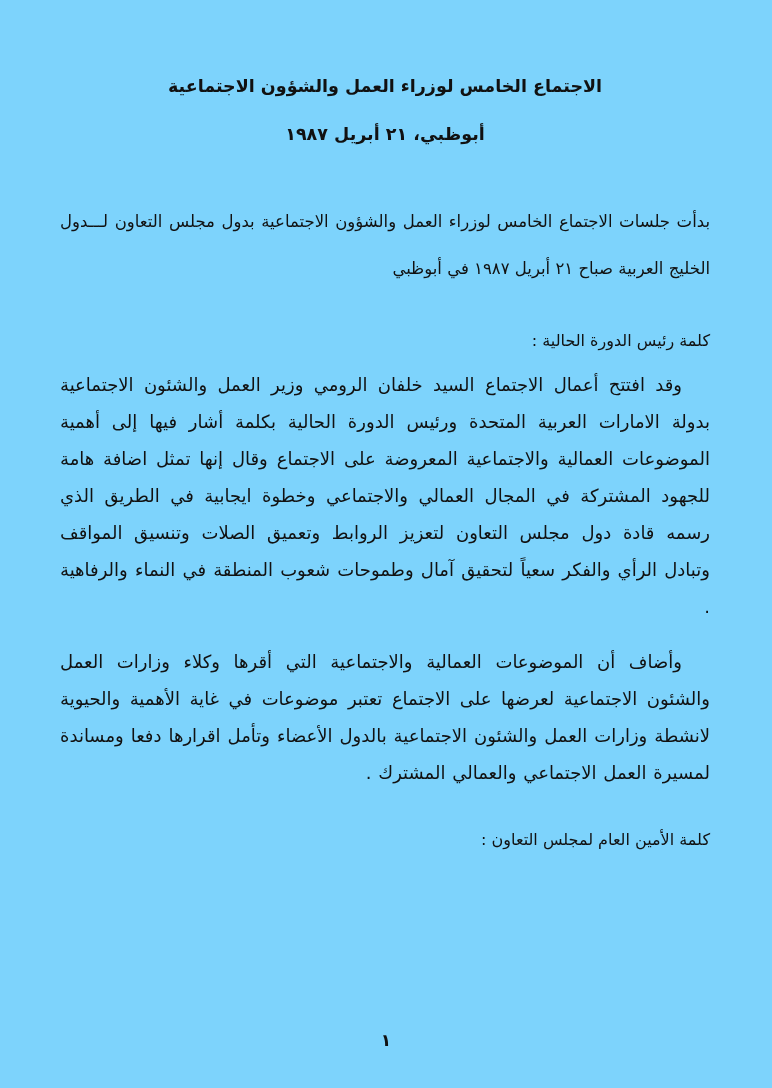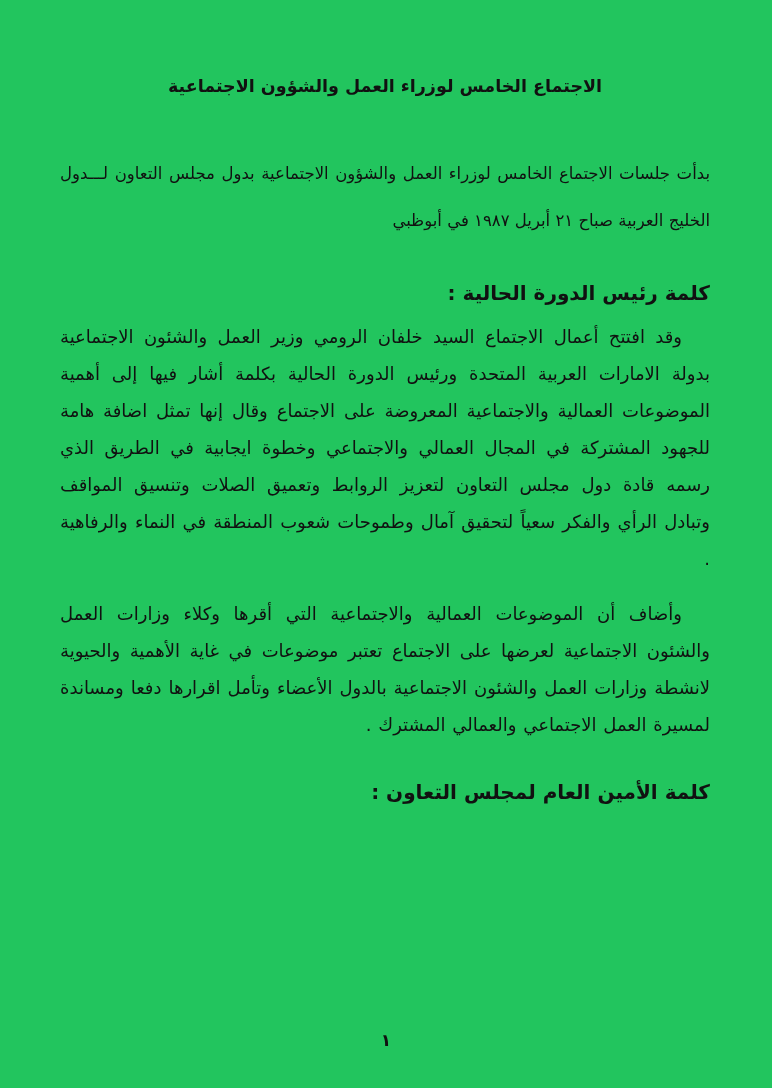--- a/index.html
+++ b/index.html
@@ -5,21 +5,21 @@
   html, body {
     margin: 0;
     padding: 0;
     background: #ffffff;
   }
   .page {
     position: relative;
     width: 772px;
     height: 1088px;
     margin: 0 auto;
-    background: #22c55e;
+    background: #7dd3fc;
     color: #111111;
     direction: rtl;
     font-family: "DejaVu Sans", sans-serif;
     box-sizing: border-box;
     padding: 62px 62px 0 60px;
     overflow: hidden;
   }
   .doc-title {
     text-align: center;
     margin-bottom: 40px;
@@ -32,22 +32,22 @@
     white-space: nowrap;
   }
   .intro {
     font-weight: normal;
     font-size: 16.5px;
     line-height: 47px;
     text-align: justify;
     margin: 0 0 18px 0;
   }
   .section-heading {
-    font-weight: bold;
-    font-size: 20px;
+    font-weight: normal;
+    font-size: 16px;
     line-height: 30px;
     margin: 34px 0 10px 0;
     text-align: right;
   }
   .body-paragraph {
     font-size: 18px;
     line-height: 37px;
     text-align: justify;
     text-indent: 28px;
     margin: 2px 0 18px 0;
@@ -63,20 +63,21 @@
     font-weight: bold;
   }
 </style>
 </head>
 <body>
 
 <div class="page">
 
   <header class="doc-title">
     <div class="title-line">الاجتماع الخامس لوزراء العمل والشؤون الاجتماعية</div>
+    <div class="title-line">أبوظبي، ٢١ أبريل ١٩٨٧</div>
   </header>
 
   <p class="intro">بدأت جلسات الاجتماع الخامس لوزراء العمل والشؤون الاجتماعية بدول مجلس التعاون لـــدول الخليج العربية صباح ٢١ أبريل ١٩٨٧ في أبوظبي</p>
 
   <section>
     <h2 class="section-heading">كلمة رئيس الدورة الحالية :</h2>
     <p class="body-paragraph">وقد افتتح أعمال الاجتماع السيد خلفان الرومي وزير العمل والشئون الاجتماعية بدولة الامارات العربية المتحدة ورئيس الدورة الحالية بكلمة أشار فيها إلى أهمية الموضوعات العمالية والاجتماعية المعروضة على الاجتماع وقال إنها تمثل اضافة هامة للجهود المشتركة في المجال العمالي والاجتماعي وخطوة ايجابية في الطريق الذي رسمه قادة دول مجلس التعاون لتعزيز الروابط وتعميق الصلات وتنسيق المواقف وتبادل الرأي والفكر سعياً لتحقيق آمال وطموحات شعوب المنطقة في النماء والرفاهية .</p>
     <p class="body-paragraph">وأضاف أن الموضوعات العمالية والاجتماعية التي أقرها وكلاء وزارات العمل والشئون الاجتماعية لعرضها على الاجتماع تعتبر موضوعات في غاية الأهمية والحيوية لانشطة وزارات العمل والشئون الاجتماعية بالدول الأعضاء وتأمل اقرارها دفعا ومساندة لمسيرة العمل الاجتماعي والعمالي المشترك .</p>
   </section>
 

